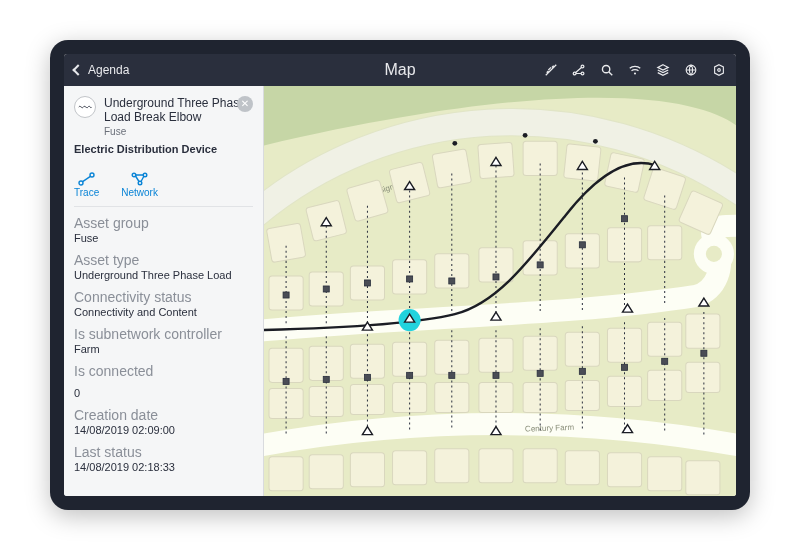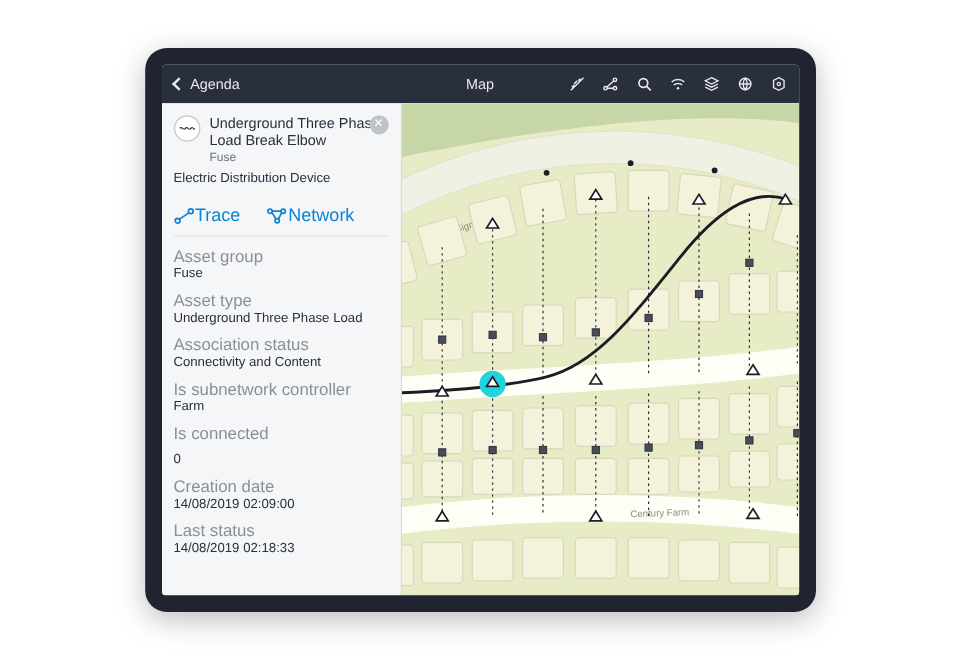--- a/index.html
+++ b/index.html
@@ -6,21 +6,21 @@
   body {
     font-family: -apple-system, BlinkMacSystemFont, "Segoe UI", Arial, sans-serif;
     background: #fff;
     display: flex;
     align-items: center;
     justify-content: center;
     width: 800px;
     height: 550px;
   }
   .device {
-    width: 559px;
+    width: 700px;
     height: 470px;
     background: #1f2430;
     border-radius: 18px;
     padding: 14px;
     box-shadow: 0 6px 24px rgba(0,0,0,0.25);
   }
   .screen {
     width: 100%;
     height: 100%;
     background: #eef0ea;
@@ -50,21 +50,21 @@
     width: 8px; height: 8px;
     border-left: 2px solid #e8e9ec;
     border-bottom: 2px solid #e8e9ec;
     transform: rotate(45deg);
     margin-right: 2px;
   }
   .topbar .title {
     position: absolute;
     left: 50%;
     transform: translateX(-50%);
-    font-size: 12px;
+    font-size: 16px;
   }
   .topbar .tools {
     margin-left: auto;
     display: flex;
     gap: 14px;
     align-items: center;
   }
   .ticon {
     width: 14px; height: 14px;
     display: flex;
@@ -98,38 +98,38 @@
     border: 1px solid #c2c5c9;
     border-radius: 50%;
     display:flex;align-items:center;justify-content:center;
     font-size: 10px;
     color:#2a2f3d;
     flex:0 0 auto;
     background:#fff;
   }
   .ptitle { font-size: 12px; font-weight: 500; line-height: 1.2; }
   .psub   { font-size: 10px; color:#6b707a; margin-top:1px; }
-  .pcat   { font-size: 11px; color:#2a2f3d; margin-top:6px; font-weight:400; }
+  .pcat   { font-size: 11px; color:#2a2f3d; margin-top:6px; font-weight:700; }
   .closebtn {
     position:absolute; right:0; top:0;
     width:16px;height:16px;border-radius:50%;
     background:#bfc3c8; color:#fff;
     display:flex;align-items:center;justify-content:center;
     font-size:10px; line-height:1;
     cursor:pointer;
   }
   .actions {
     display:flex; gap:22px;
     margin-top:10px;
     padding: 6px 0 8px 0;
     border-bottom:1px solid #e1e3e6;
   }
   .act {
-    display:flex; flex-direction:row; align-items:flex-end;
-    color:#0a84d6; font-size:15px; cursor:pointer;
+    display:flex; flex-direction:column; align-items:center;
+    color:#0a84d6; font-size:10px; cursor:pointer;
   }
   .act .aicon { width:18px;height:16px; display:flex;align-items:center;justify-content:center; }
   .act .aicon svg { stroke:#0a84d6; fill:none; }
   .field { margin-top:8px; }
   .flabel { color:#8a8f98; font-size:14px; }
   .fvalue { color:#2a2f3d; font-size:11px; margin-top:1px; }
   .mapwrap {
     flex:1 1 auto;
     position:relative;
     background:#e9eccb;
@@ -243,21 +243,21 @@
 
         <div class="field">
           <div class="flabel">Asset group</div>
           <div class="fvalue">Fuse</div>
         </div>
         <div class="field">
           <div class="flabel">Asset type</div>
           <div class="fvalue">Underground Three Phase Load</div>
         </div>
         <div class="field">
-          <div class="flabel">Association status</div>
+          <div class="flabel">Connectivity status</div>
           <div class="fvalue">Connectivity and Content</div>
         </div>
         <div class="field">
           <div class="flabel">Is subnetwork controller</div>
           <div class="fvalue">Farm</div>
         </div>
         <div class="field">
           <div class="flabel">Is connected</div>
         </div>
         <div class="field">

